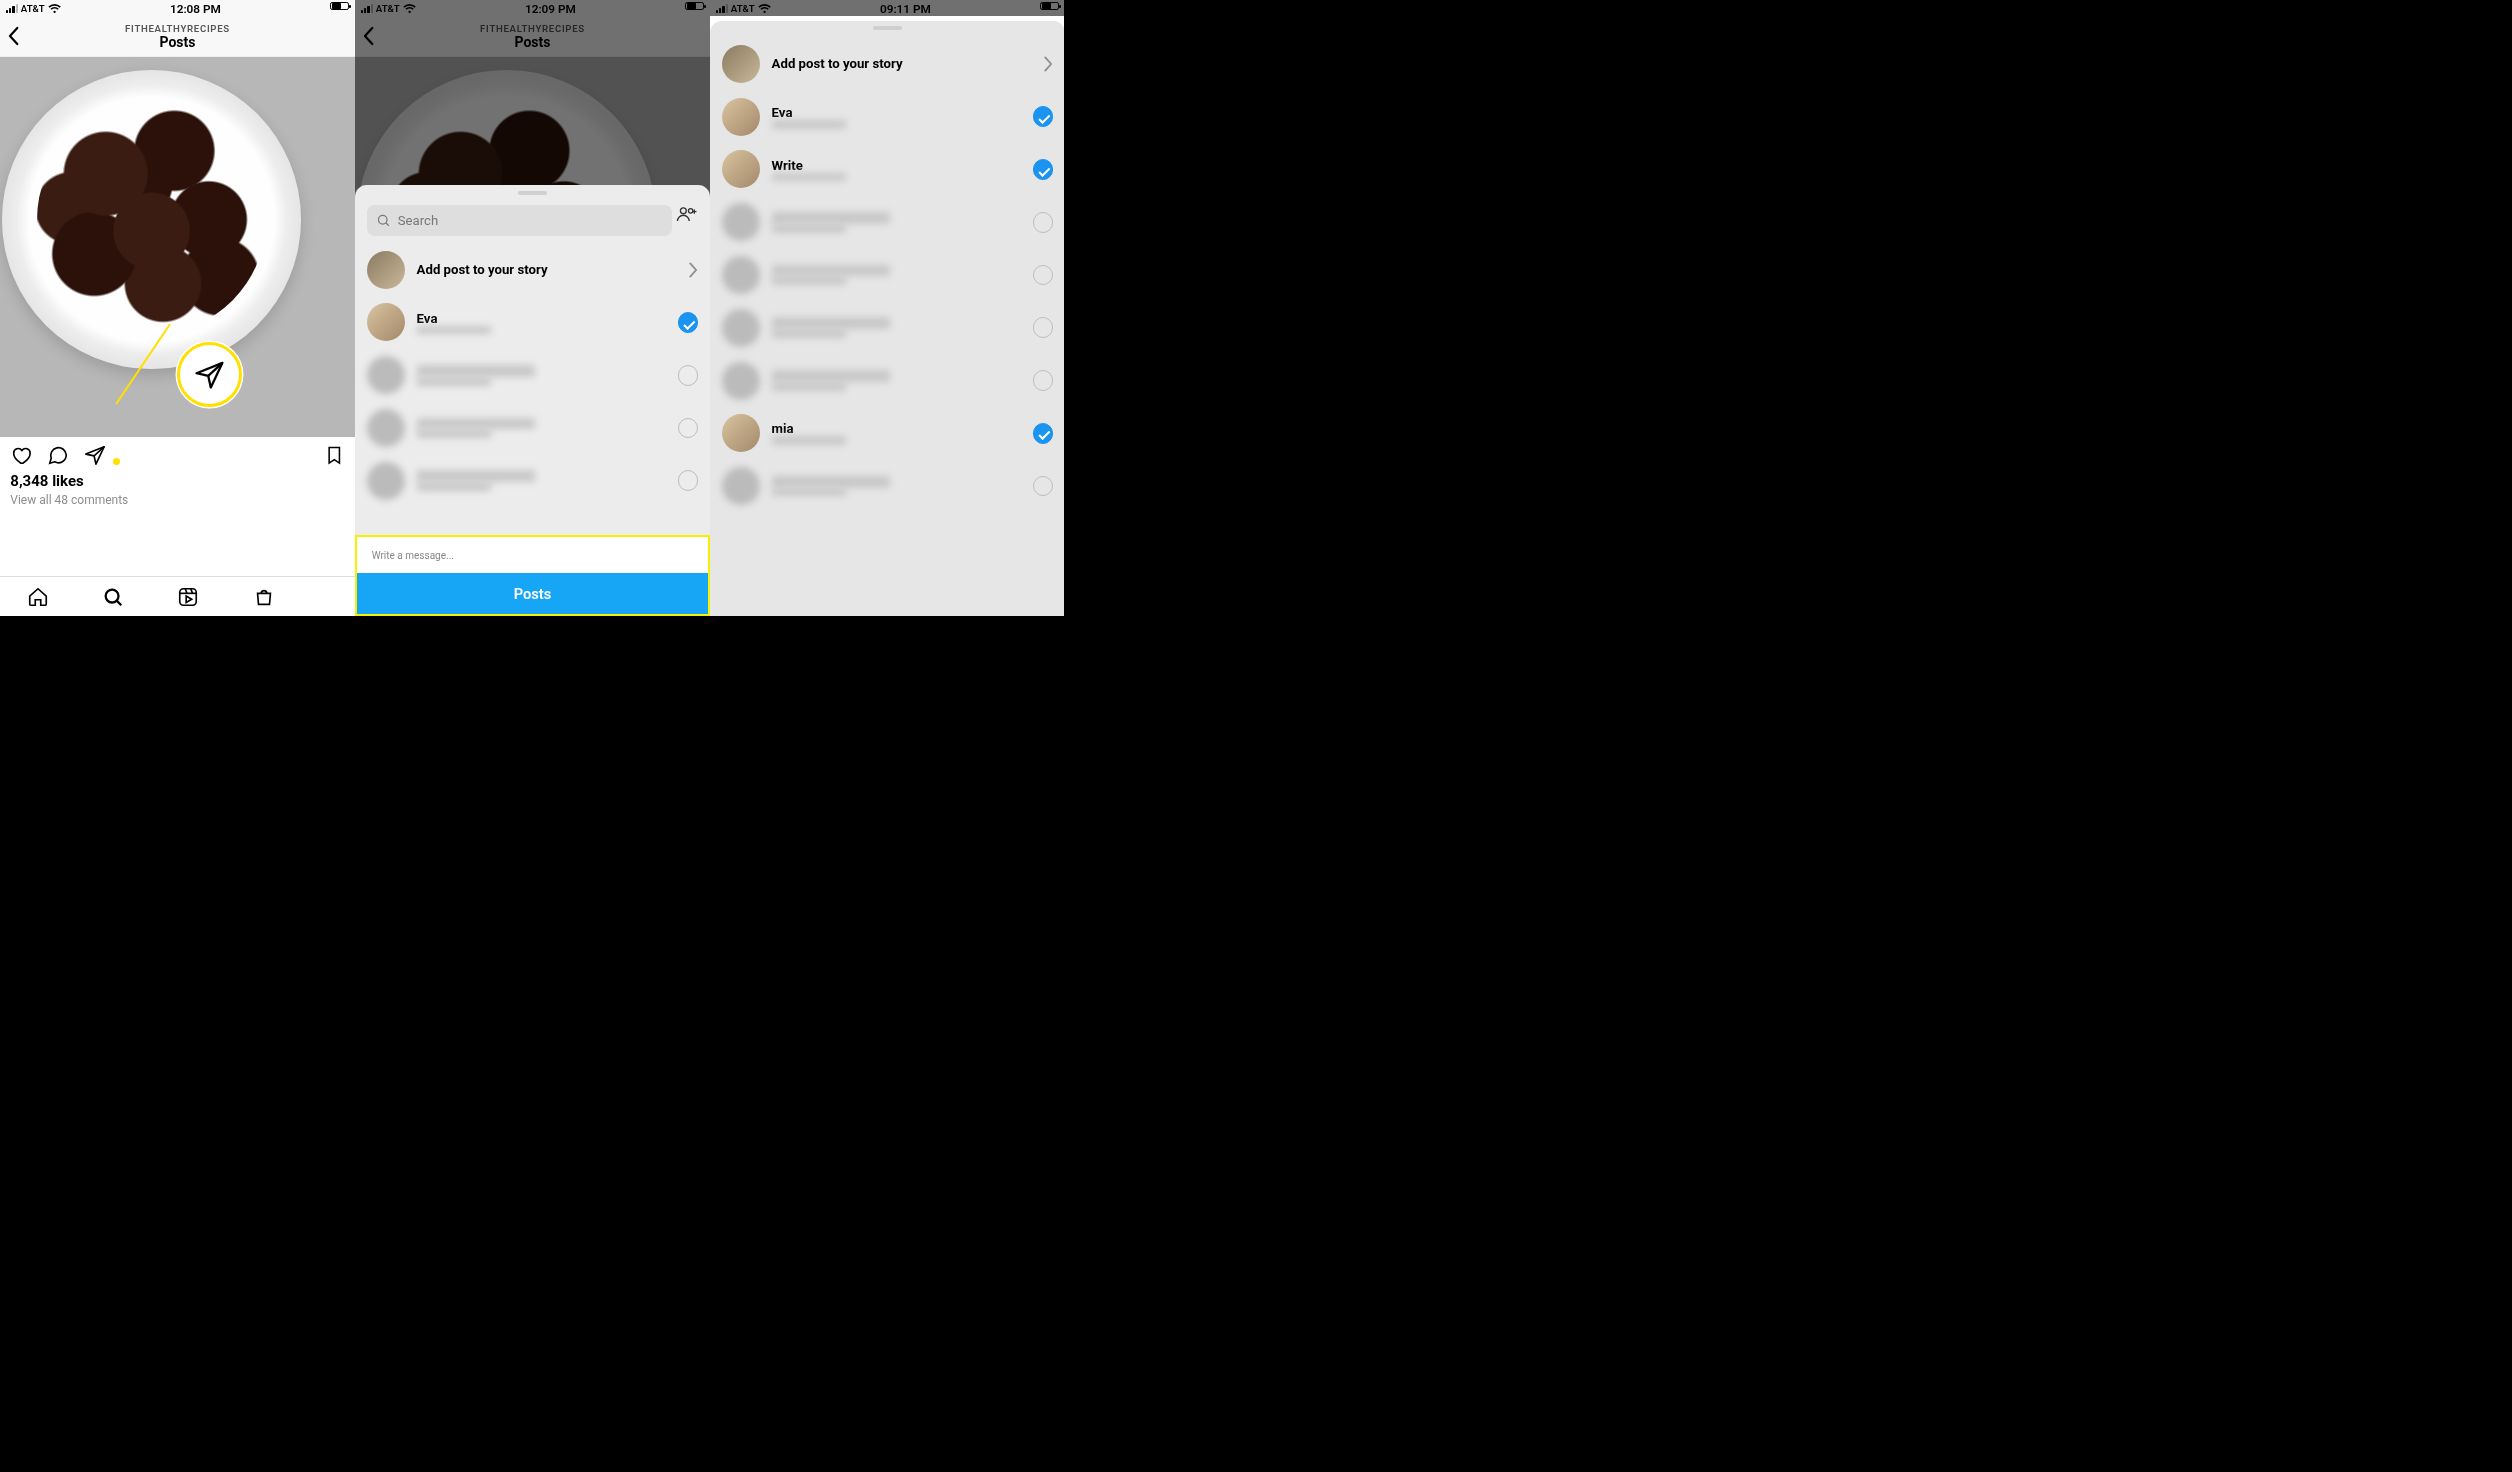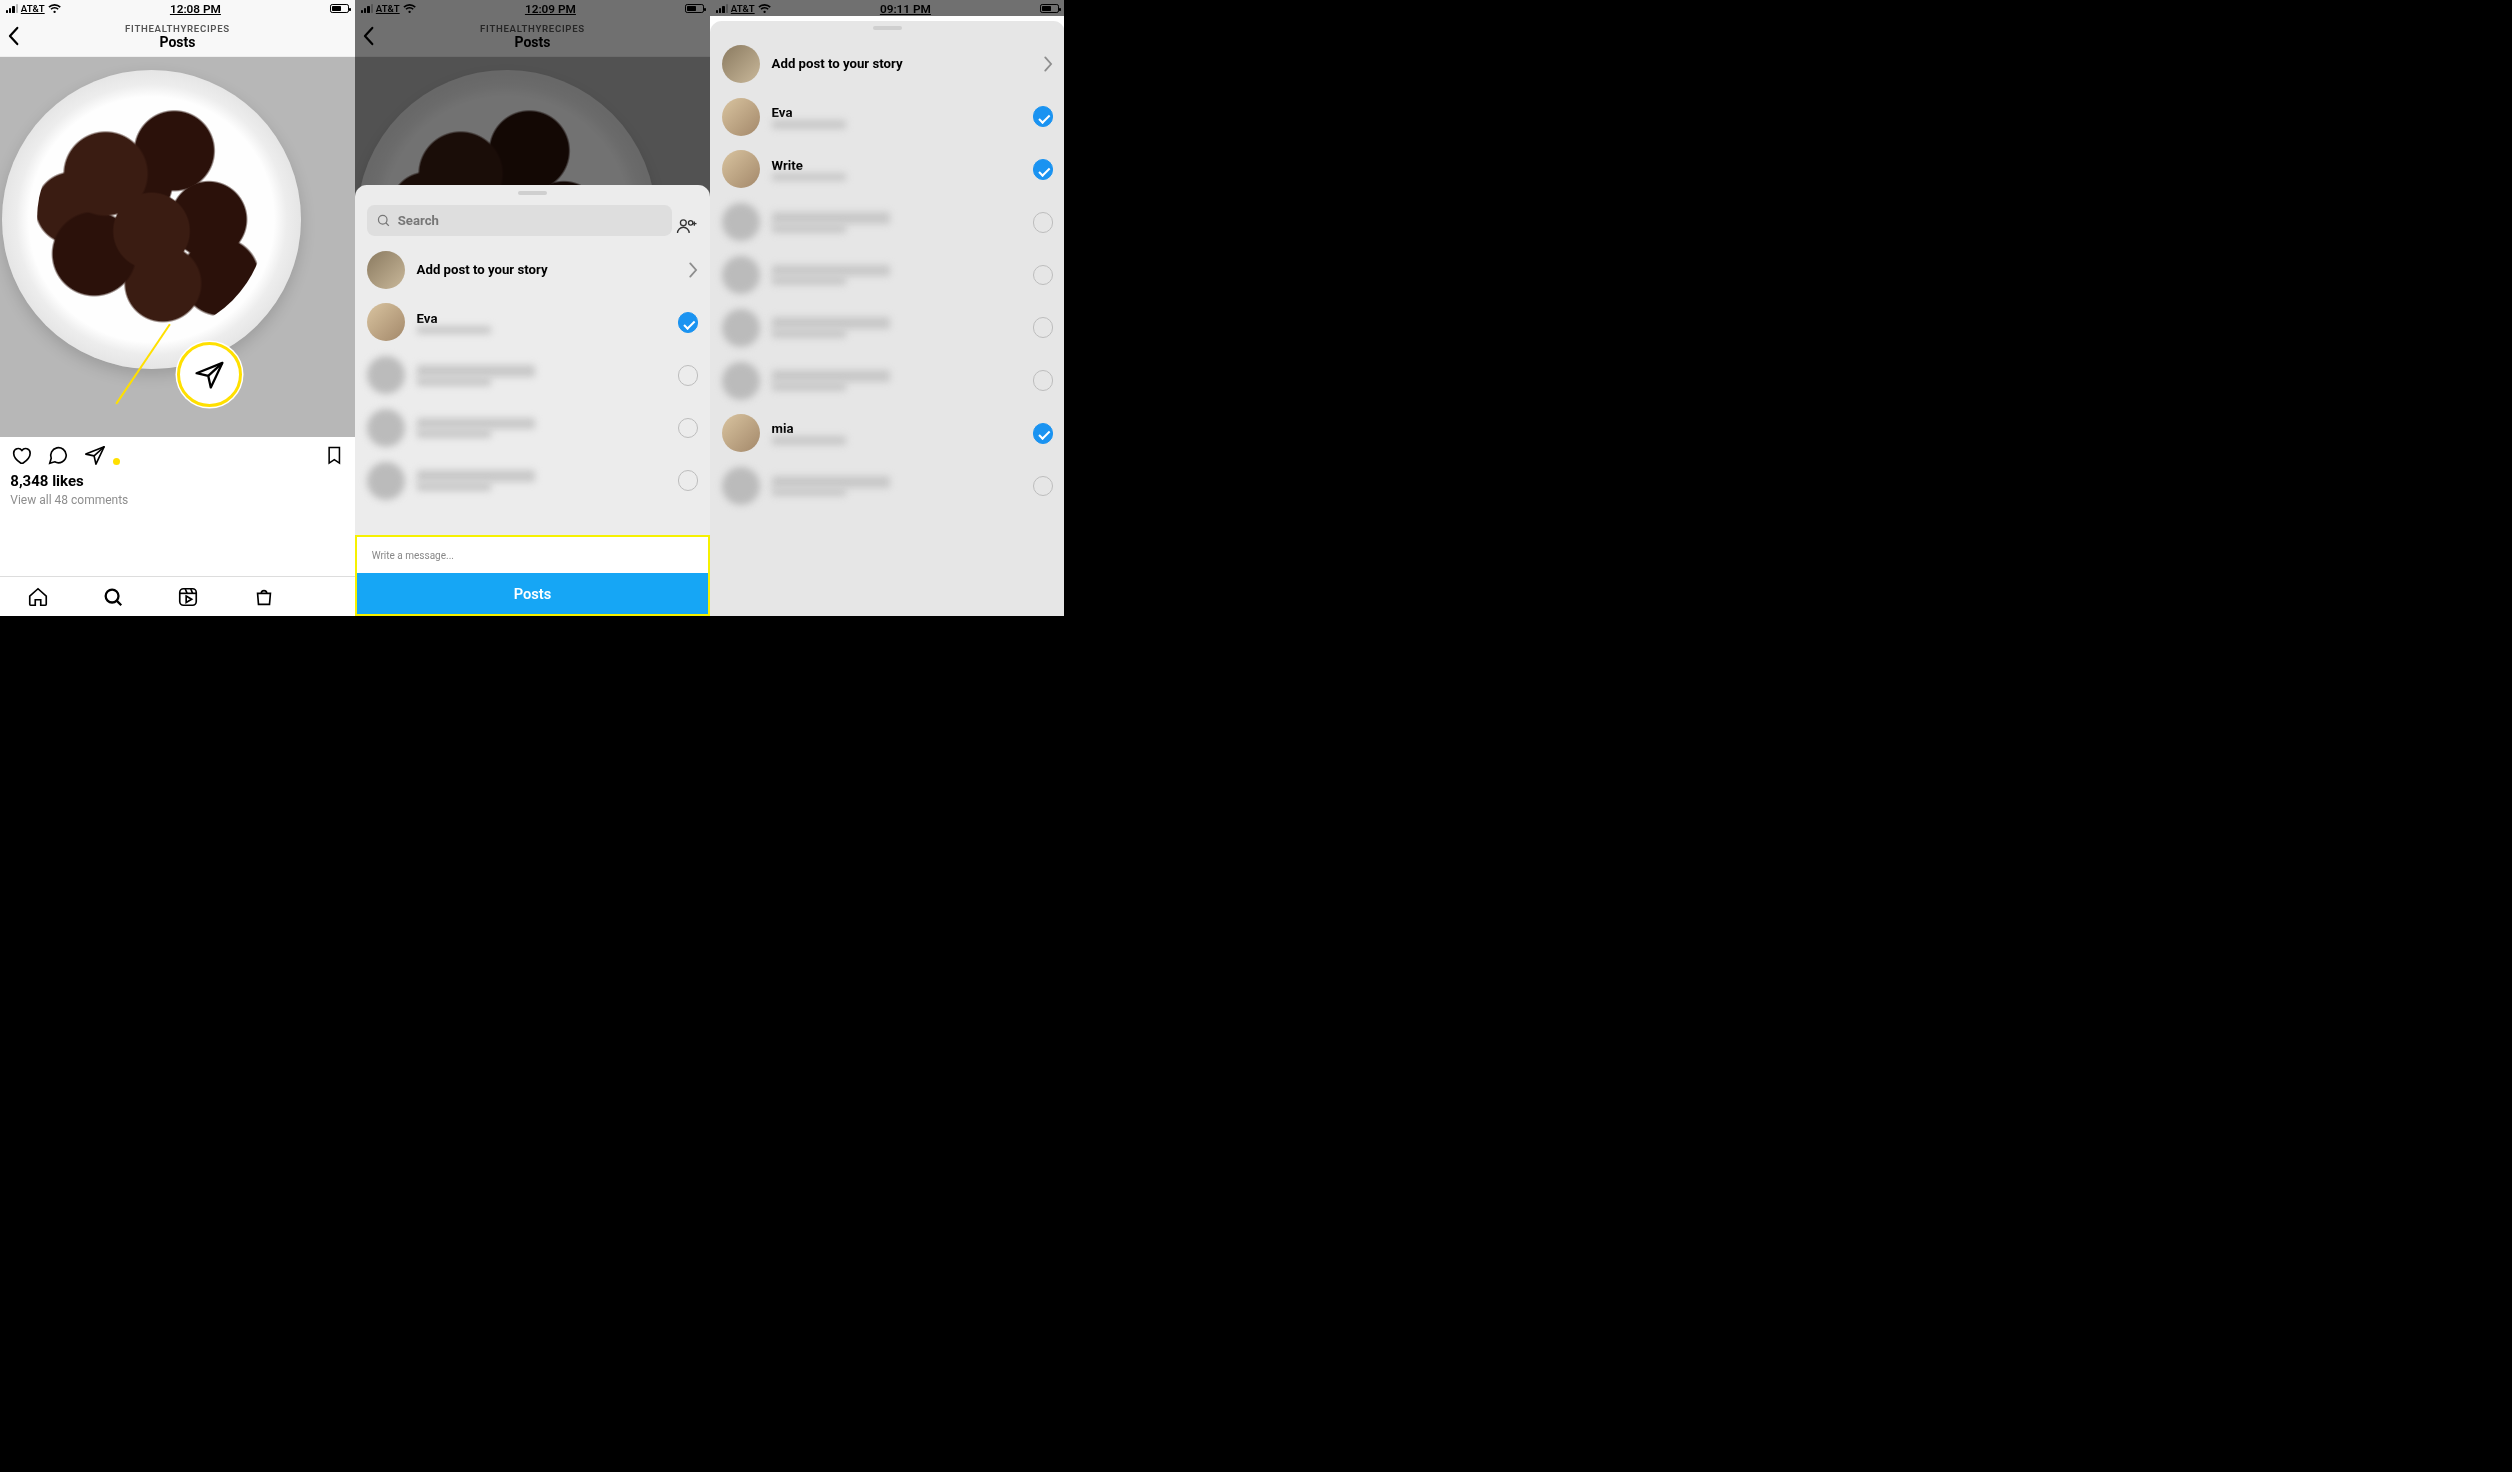--- a/index.html
+++ b/index.html
@@ -14,28 +14,26 @@
     position: relative;
     width: 355px;
     height: 100%;
     background: #fff;
     overflow: hidden;
     flex-shrink: 0;
   }
   .status-bar {
     height: 16px;
     display: flex;
-    align-items: center;
     justify-content: space-between;
     padding: 1.5px 5.9px 0;
     font-size: 11.8px;
     font-weight: 600;
     color: #000;
     background: #f8f8f8;
-    text-decoration: underline;
   }
   .status-left { display: flex; align-items: center; gap: 2.9px; }
   .status-center { font-size: 11.8px; font-weight: 600; }
   .battery {
     width: 19px; height: 8.8px; border: 1.1px solid #000; border-radius: 2.2px; position: relative;
   }
   .battery::after { content:""; position:absolute; right:-2.9px; top:2.2px; width:1.5px; height:3.7px; background:#000; border-radius:0.7px; }
   .battery-fill { position:absolute; left:0.7px; top:0.7px; bottom:0.7px; width:55%; background:#000; border-radius:0.7px; }
   .header {
     height: 41px;
@@ -102,21 +100,21 @@
 
   
   .dim { filter: brightness(.45); }
   .sheet {
     position:absolute; left:0; right:0; bottom:0; background:#ececec;
     border-top-left-radius:11.8px; border-top-right-radius:11.8px;
   }
   .sheet2 { top:185px; }
   .sheet3 { top:20.6px; background:#e6e6e6; }
   .grabber { width:29px; height:3.7px; background:#cfcfcf; border-radius:2.2px; margin:5.9px auto 2.9px; }
-  .search-row { display:flex; align-items:flex-end; gap:4px; padding:7.4px 11.8px;font-weight:bold; }
+  .search-row { display:flex; align-items:flex-start; gap:4px; padding:7.4px 11.8px; }
   .search-box {
     flex:1; height:31px; background:#dedede; border-radius:7.4px;
     display:flex; align-items:center; gap:7.4px; padding:0 8.8px; color:#777; font-size:13.2px;
   }
   .story-row, .person-row {
     display:flex; align-items:center; padding:7.4px 11.8px; gap:11.8px;
   }
   .av { width:38px; height:38px; border-radius:50%; background:#bbb; flex-shrink:0; }
   .av.blur { filter: blur(3.7px); }
   .name { font-size:13.2px; font-weight:700; color:#000; }

